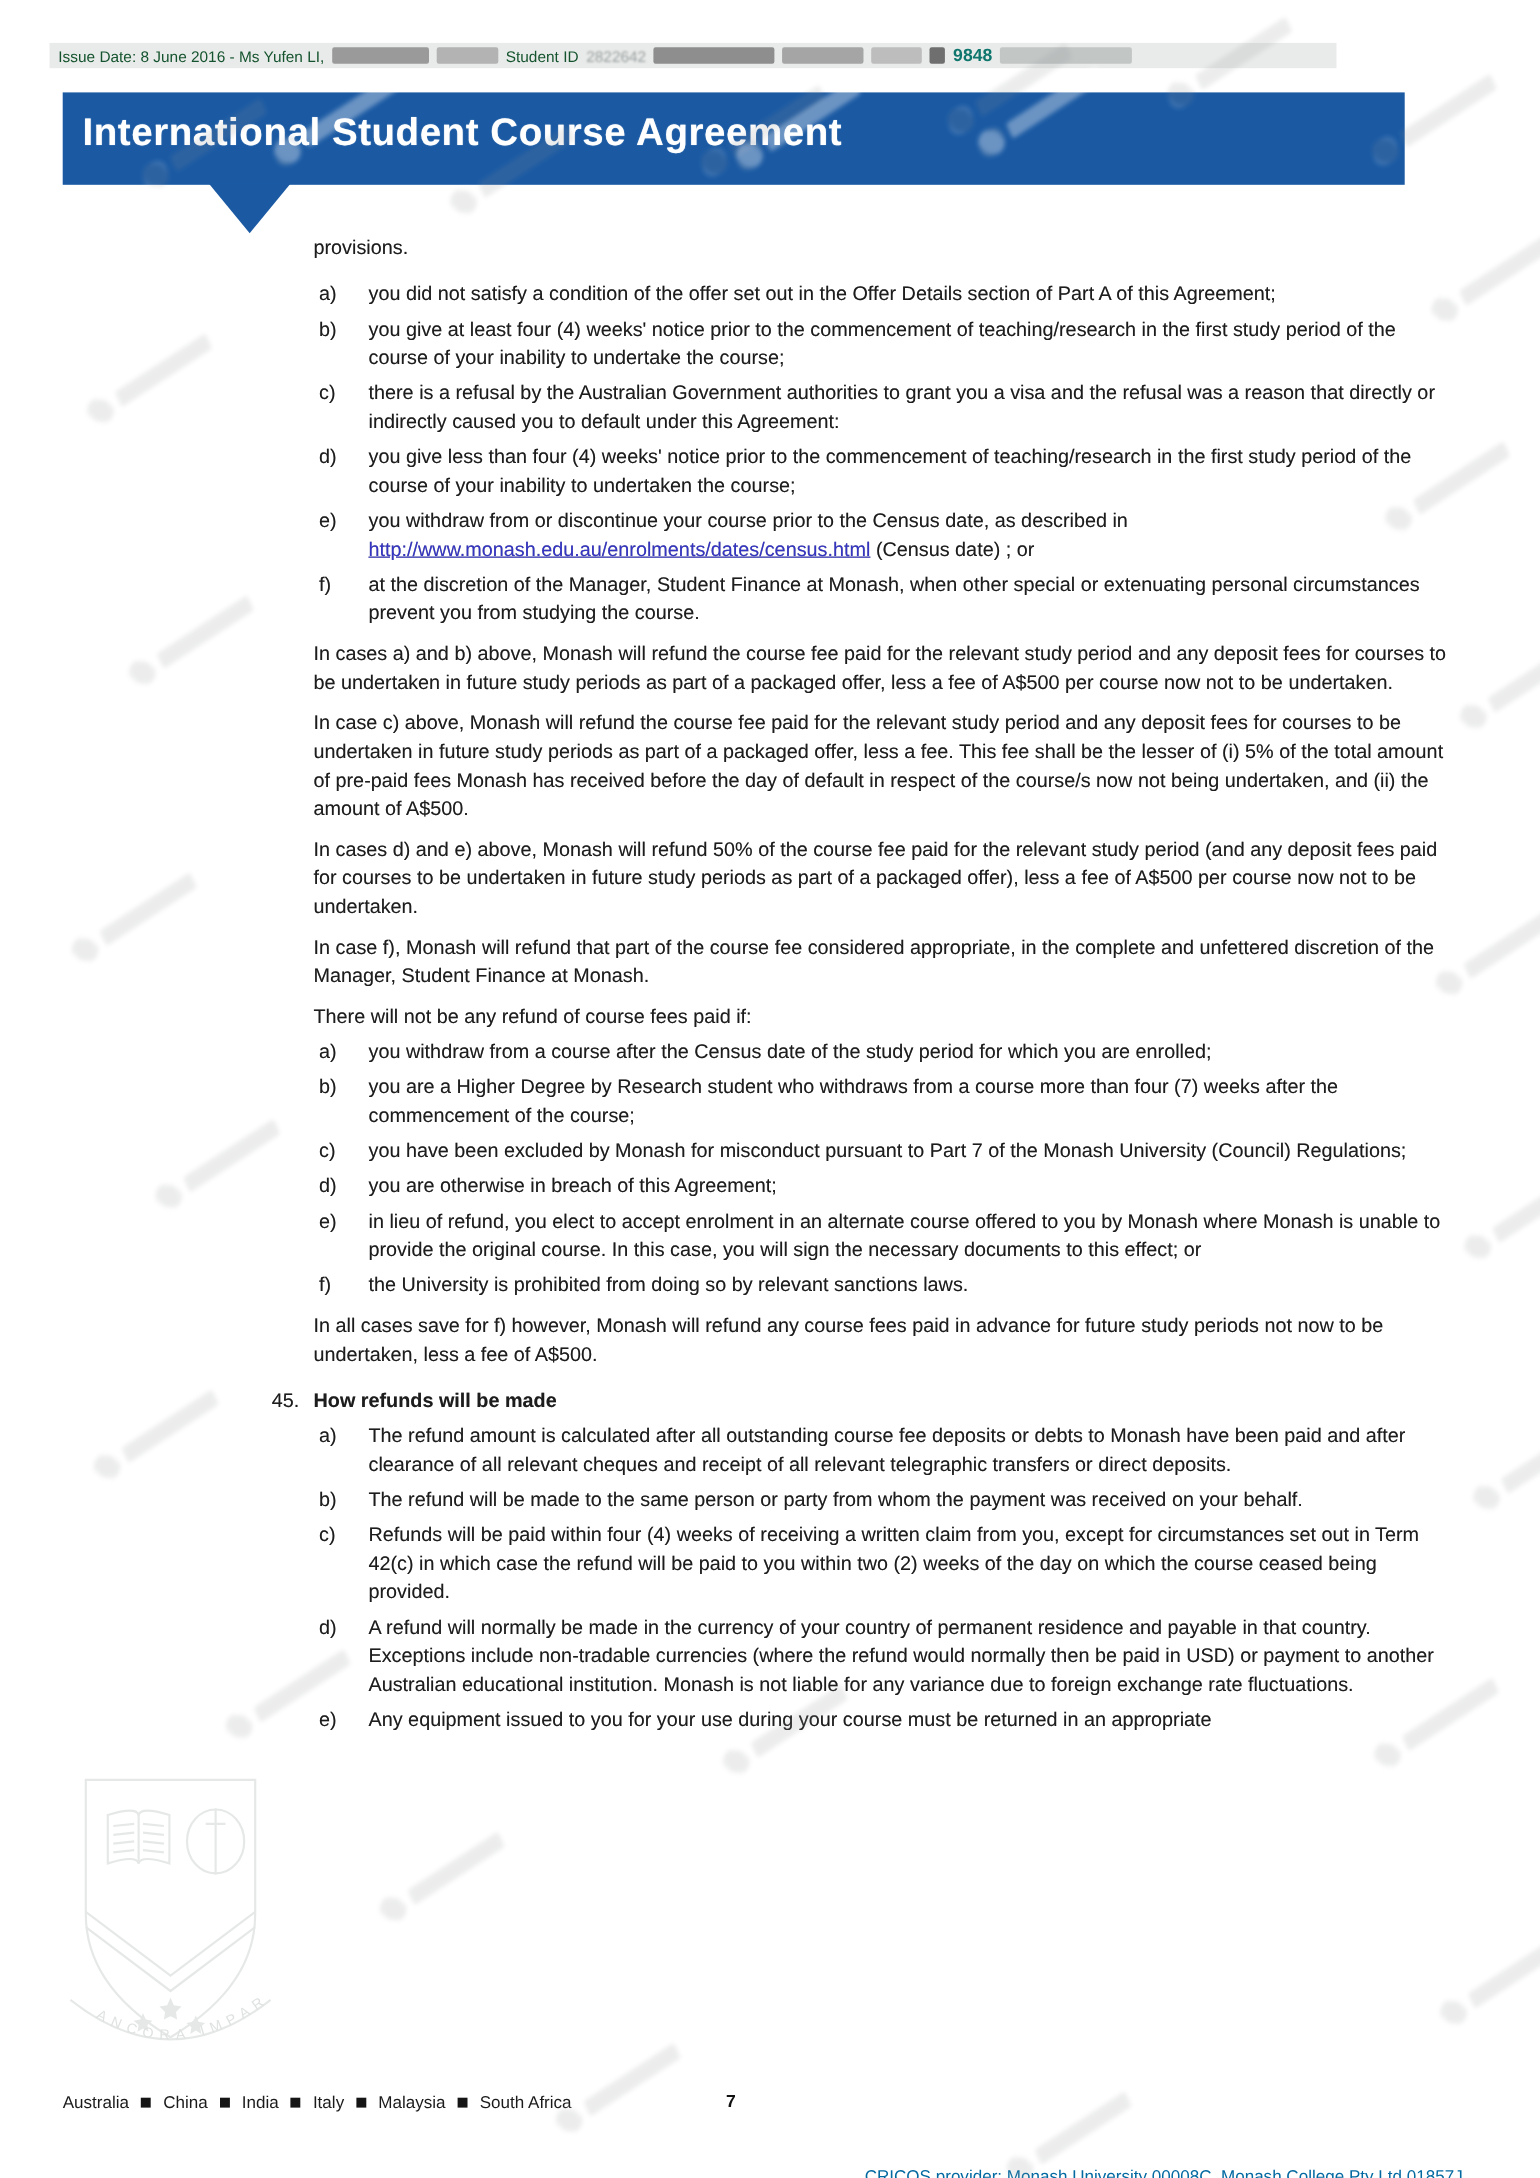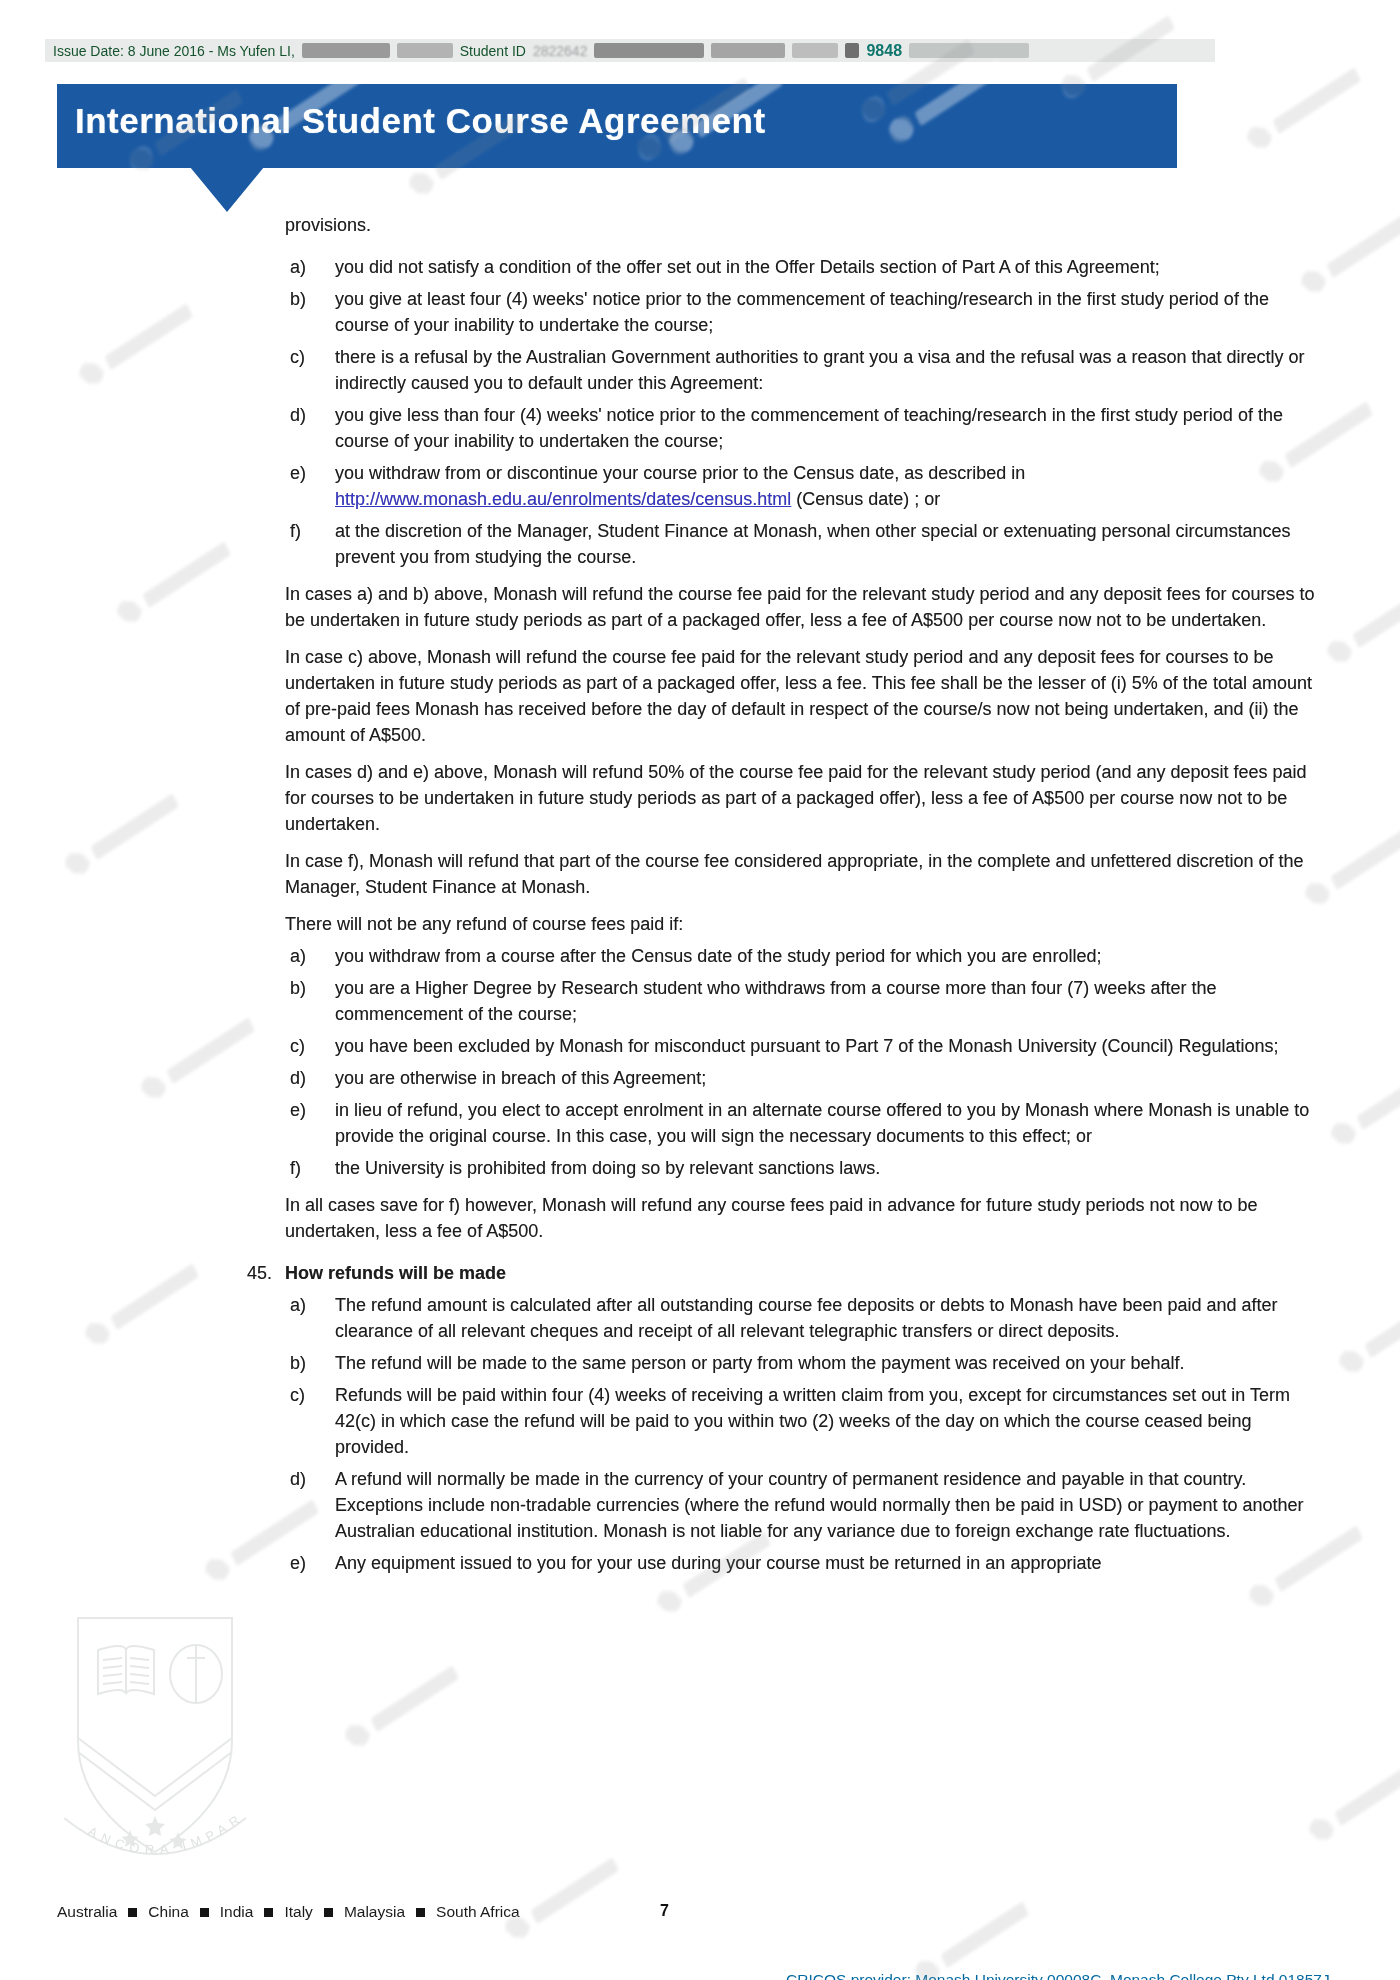--- a/index.html
+++ b/index.html
@@ -15,21 +15,21 @@
   .r1{width:88px;background:#9a9a9a;}
   .r2{width:56px;background:#b3b3b3;}
   .r3{width:110px;background:#8e8e8e;}
   .r4{width:74px;background:#a5a5a5;}
   .r5{width:46px;background:#bdbdbd;}
   .r6{width:14px;background:#6f6f6f;}
   .meta-code{color:#0f766e;font-size:16px;font-weight:bold;white-space:nowrap;}
   .r7{width:120px;background:#c2c6c5;}
 
   
-  .banner{position:absolute;left:57px;top:84px;width:1120px;height:84px;background:var(--banner-blue);}
+  .banner{position:absolute;left:57px;top:84px;width:1220px;height:84px;background:var(--banner-blue);}
   .banner-title{margin:0;padding:16px 0 0 18px;font-size:35px;line-height:1.2;color:#ffffff;
                 font-weight:bold;letter-spacing:0.5px;text-shadow:0 0 1px rgba(255,255,255,.6);}
   .banner-tail{position:absolute;left:190px;top:167px;width:0;height:0;
                border-left:37px solid transparent;border-right:37px solid transparent;
                border-top:45px solid var(--banner-blue);}
 
   
   .content{position:absolute;left:285px;top:212px;width:1032px;font-size:18px;line-height:26px;
            color:#1d1d1d;text-shadow:0 0 0.6px rgba(50,50,50,.5);}
   .lead{margin:0 0 16px 0;}

